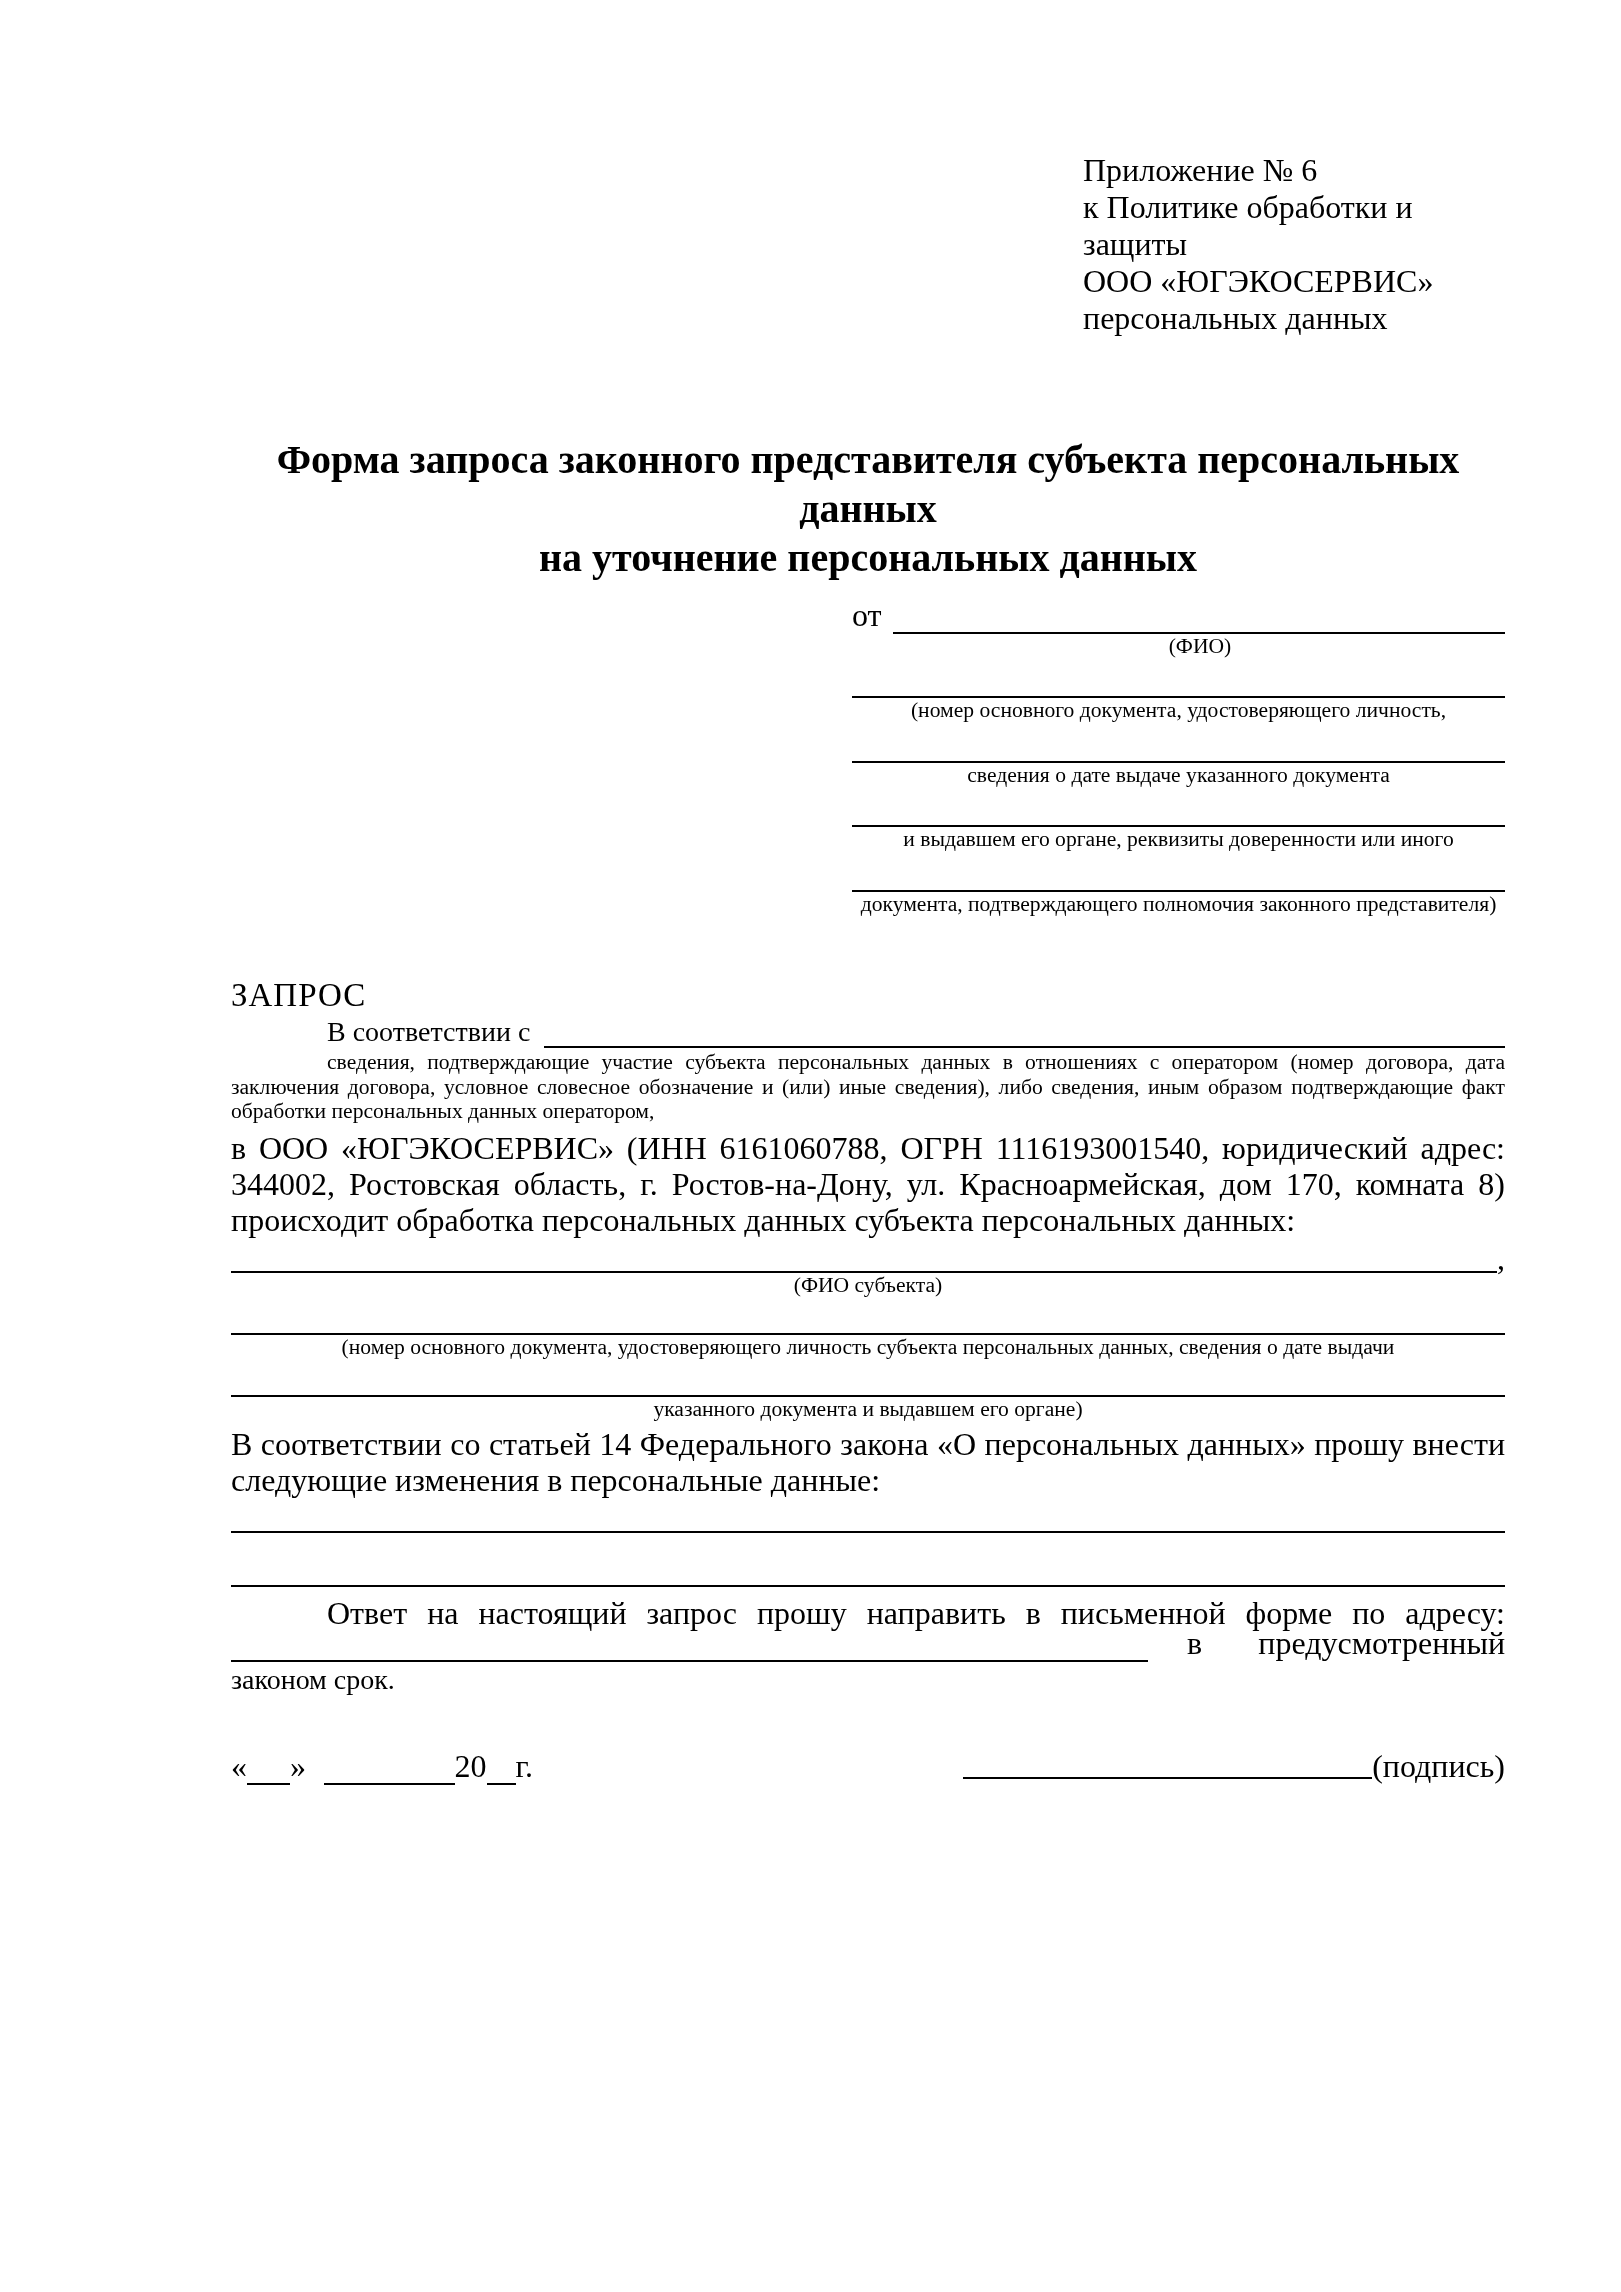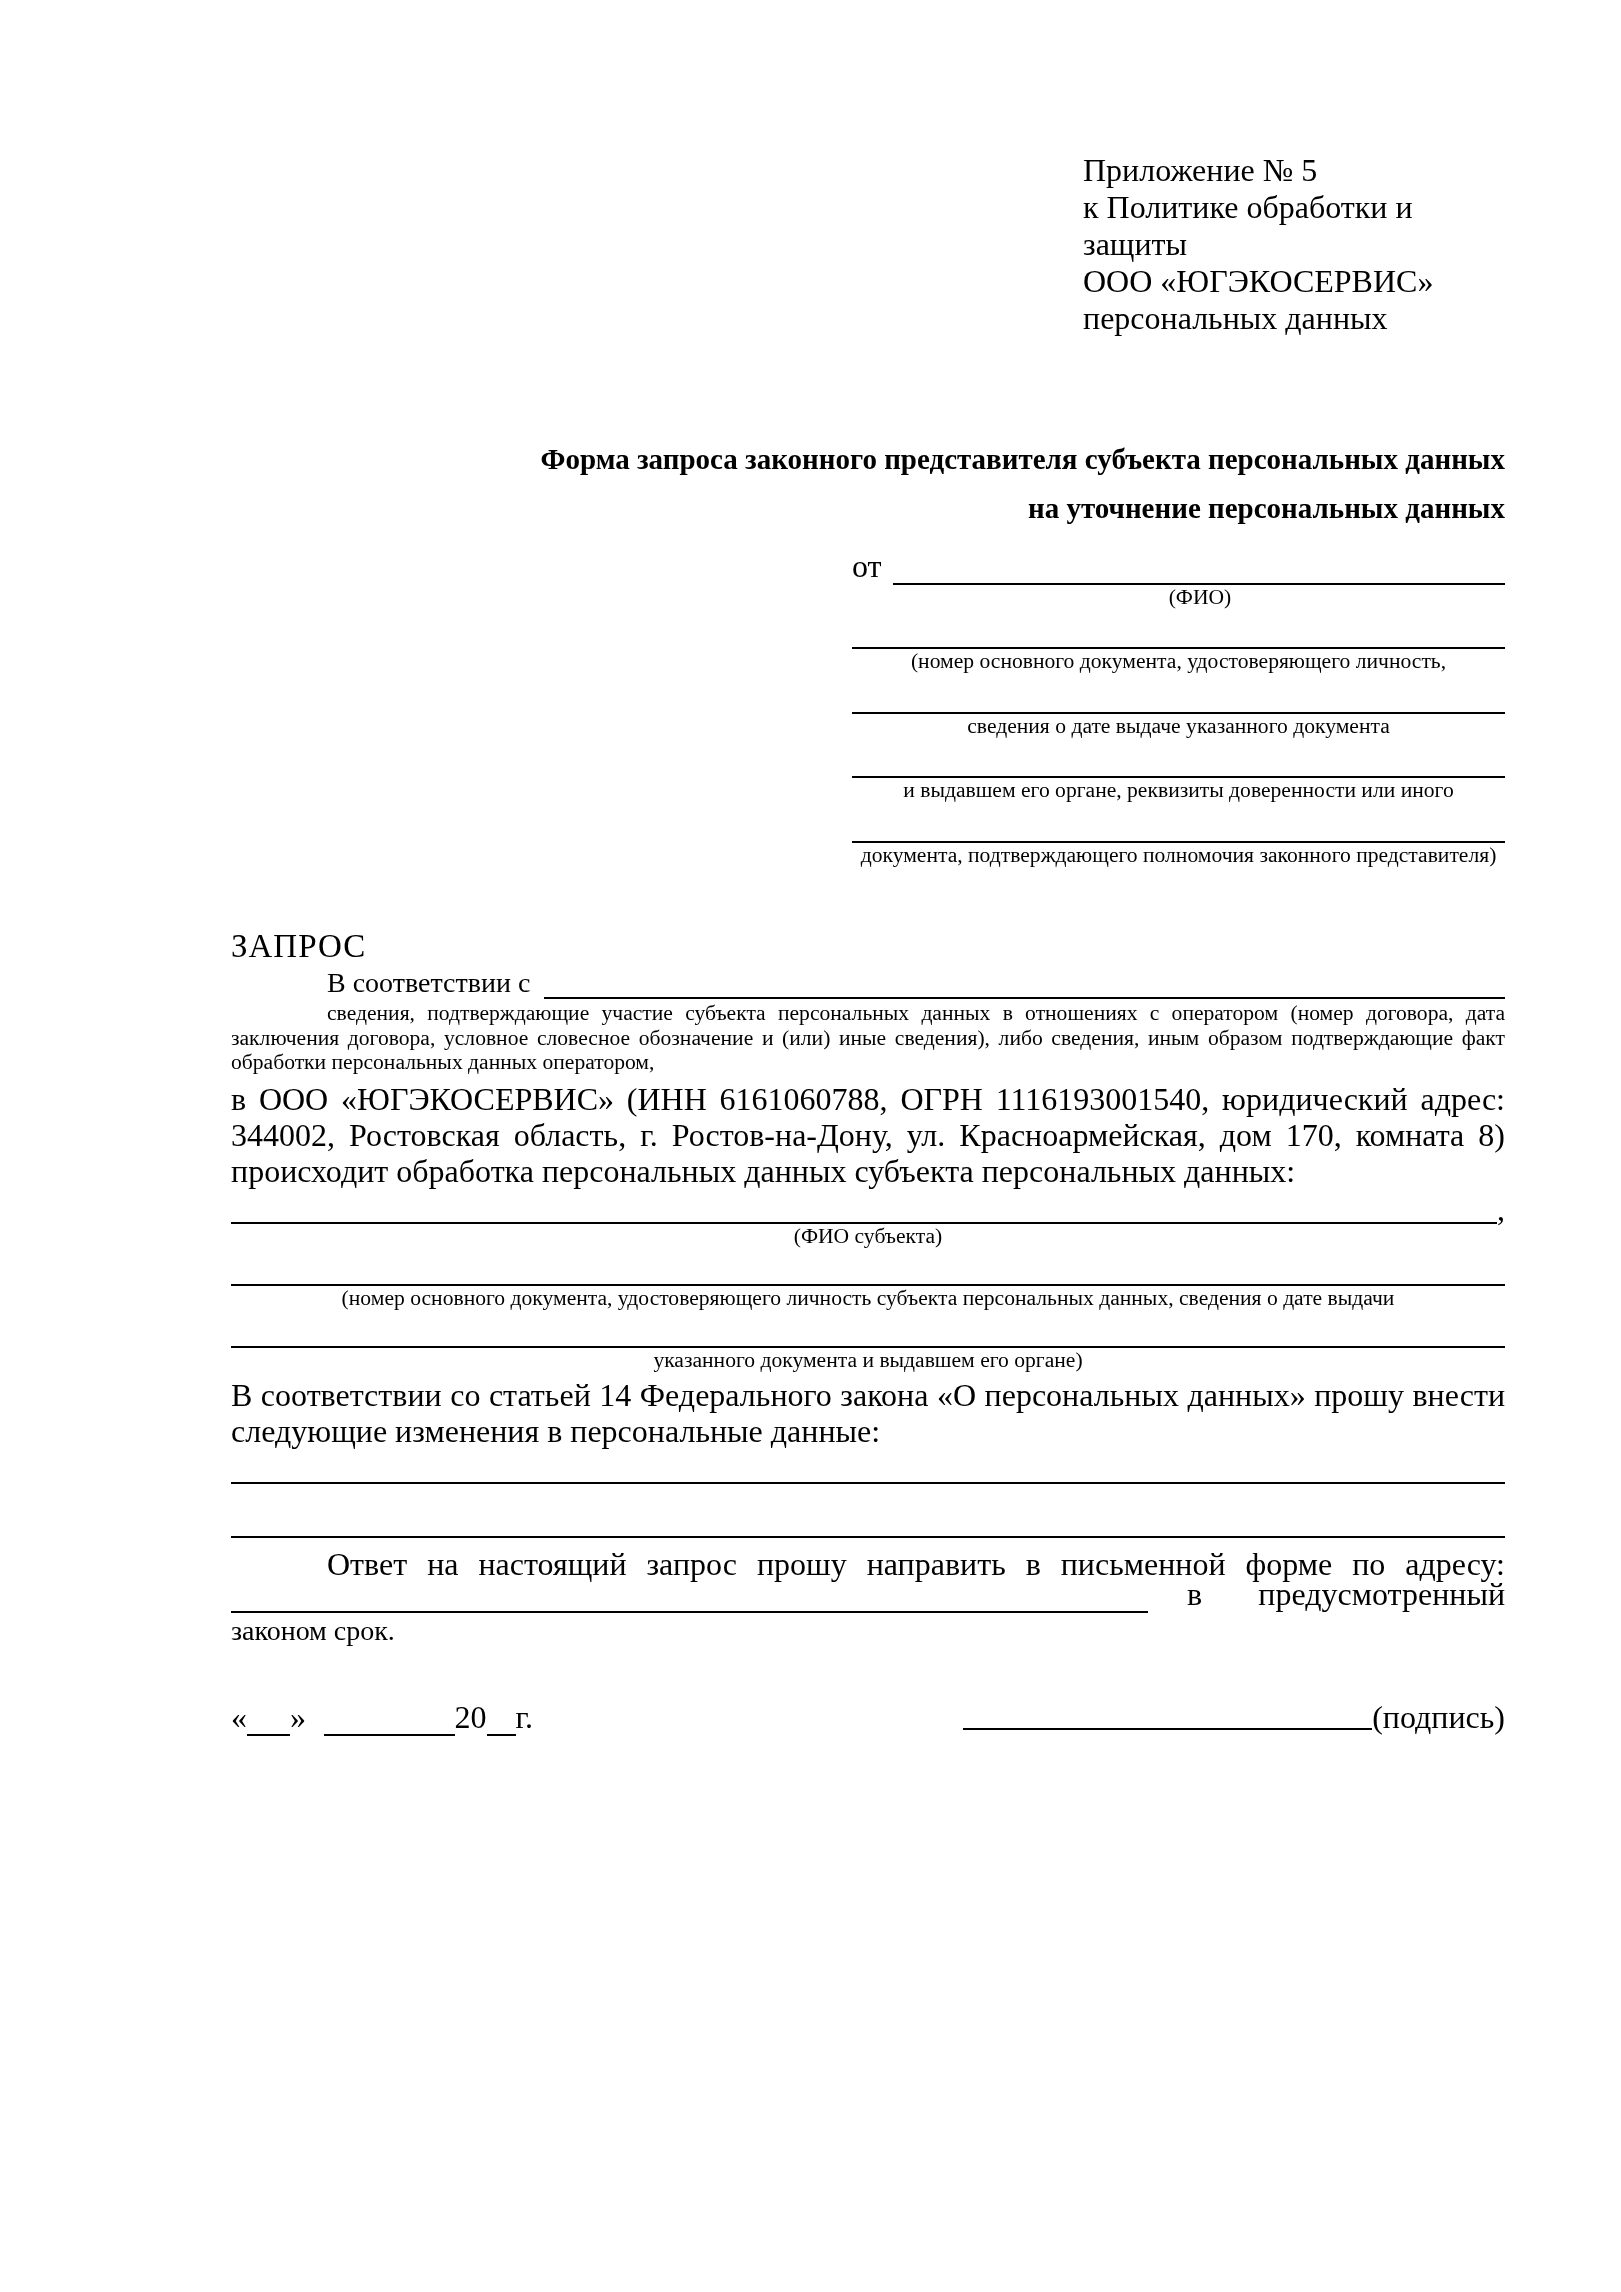--- a/index.html
+++ b/index.html
@@ -8,21 +8,21 @@
     width:1621px; height:2293px;
     font-family:"Liberation Serif","DejaVu Serif",serif;
     color:#000; overflow:hidden; position:relative;
   }
   .content { padding:0 116px 0 231px; }
 
   
   .annex { margin-left:852px; padding-top:152px; font-size:32px; line-height:37px; }
 
   
-  .title { margin-top:98px; text-align:right; font-weight:bold; font-size:29px; line-height:49px; }
+  .title { margin-top:98px; text-align:center; font-weight:bold; font-size:40px; line-height:49px; }
 
   
   .addr { margin-left:621px; margin-top:24.5px; font-size:32px; }
   .addr-to { line-height:43px; height:43px; }
   .from-row { display:flex; height:27.4px; }
   .from-row .label { align-self:flex-end; padding-right:11.8px; }
 
   .fill { flex:1; border-bottom:2.9px solid #000; align-self:stretch; }
   .line-row { display:flex; height:39px; }
   .caption { font-size:21.6px; line-height:25.5px; height:25.5px; text-align:center; white-space:nowrap; }
@@ -61,21 +61,21 @@
   .b-year { width:29px; }
   .sig-group { margin-left:auto; display:flex; align-items:flex-start; }
   .b-sign { width:409px; height:31px; display:inline-block; border-bottom:2.9px solid #000; }
 </style>
 </head>
 <body>
 
 <div class="content">
 
   <div class="annex">
-    <div>Приложение № 5</div>
+    <div>Приложение № 6</div>
     <div>к Политике обработки и защиты</div>
     <div>ООО «ЮГЭКОСЕРВИС»</div>
     <div>персональных данных</div>
   </div>
 
   <div class="title">
     <div>Форма запроса законного представителя субъекта персональных данных</div>
     <div>на уточнение персональных данных</div>
   </div>
 

